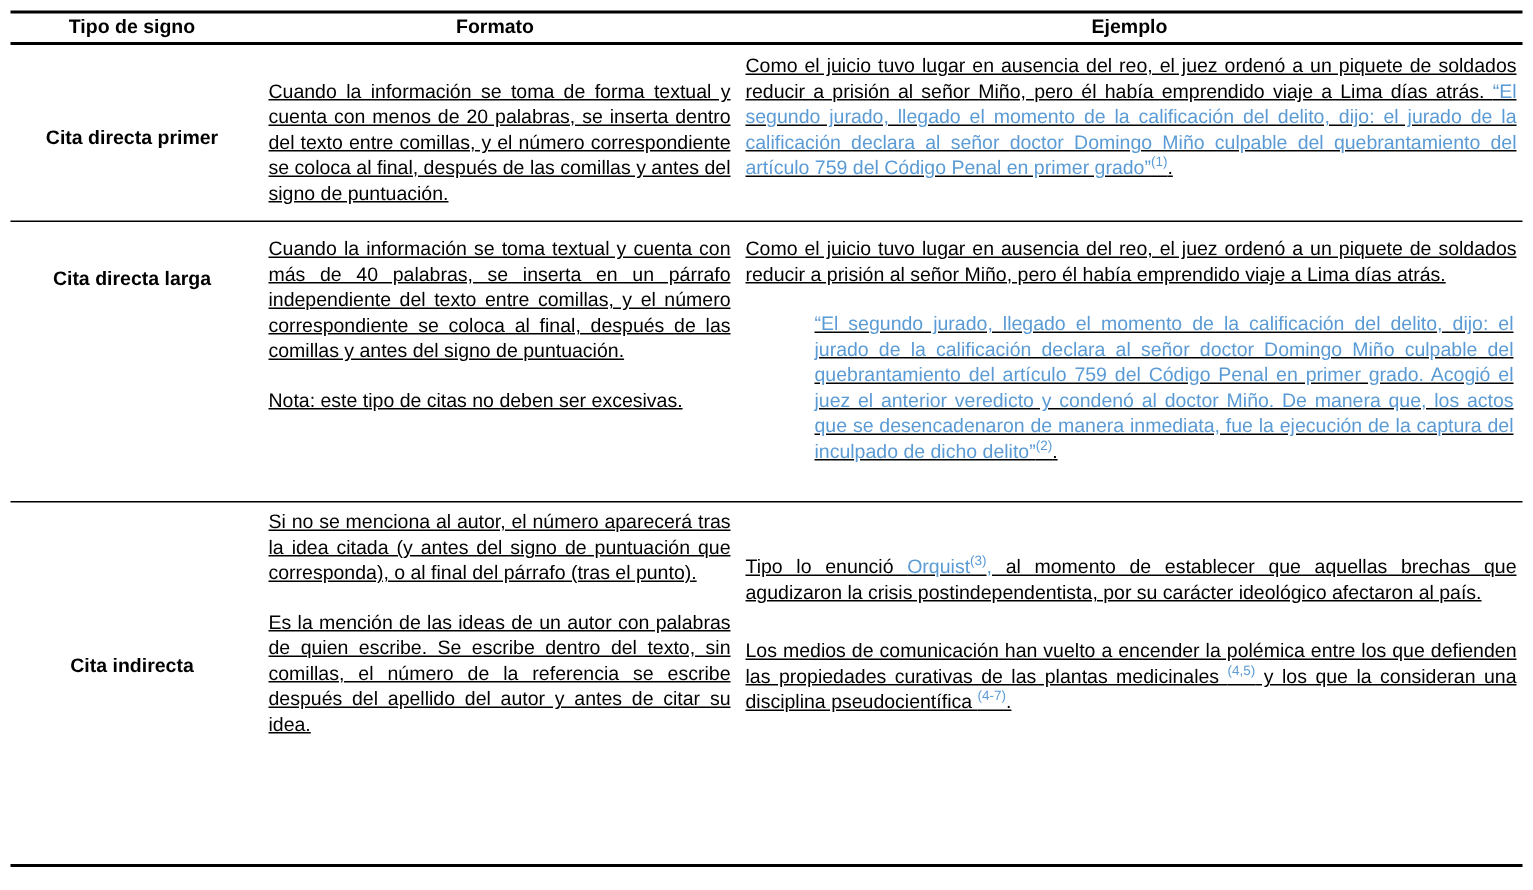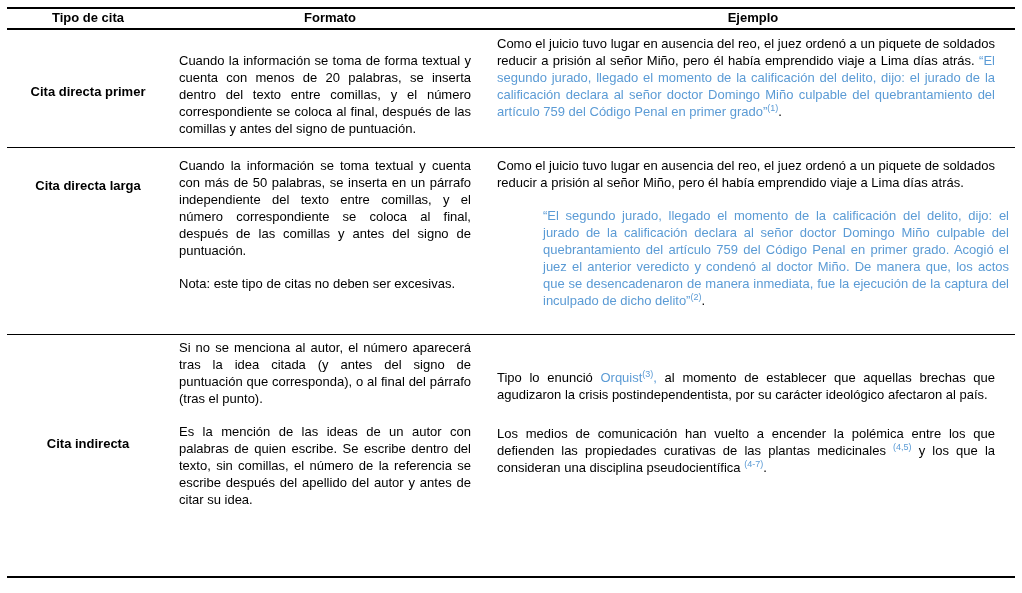--- a/index.html
+++ b/index.html
@@ -58,22 +58,23 @@
 
   .ejemplo {
     padding: 0 4px 6px 6px;
     text-align: justify;
   }
   .row-1 .ejemplo { padding-top: 5px; }
   .row-2 .ejemplo { padding-top: 9px; }
   .row-3 .ejemplo { padding-top: 34px; }
 
   p {
-    margin: 0 16px 16px 0;
+    margin: 0 0 16px 0;
     line-height: 17px;
+    text-decoration: underline;
   }
   p:last-child { margin-bottom: 0; }
   p.gap-lg { margin-bottom: 22px; }
   p.quote {
     margin-left: 46px;
     margin-right: 2px;
   }
   .blue { color: var(--accent, #5B9BD5); }
   .bold { font-weight: bold; }
   sup {
@@ -81,39 +82,39 @@
     line-height: 0;
     vertical-align: super;
   }
 </style>
 </head>
 <body>
 
 <div class="doc">
 
   <div class="thead">
-    <div>Tipo de cita</div>
+    <div>Tipo de signo</div>
     <div>Formato</div>
     <div>Ejemplo</div>
   </div>
 
   <div class="row row-1">
     <div class="tipo">Cita directa primer</div>
     <div class="formato">
       <p>Cuando la información se toma de forma textual y cuenta con menos de 20 palabras, se inserta dentro del texto entre comillas, y el número correspondiente se coloca al final, después de las comillas y antes del signo de puntuación.</p>
     </div>
     <div class="ejemplo">
       <p><span>Como el juicio tuvo lugar en ausencia del reo, el juez ordenó a un piquete de soldados reducir a prisión al señor Miño, pero él había emprendido viaje a Lima días atrás. </span><span class="blue">“El segundo jurado, llegado el momento de la calificación del delito, dijo: el jurado de la calificación declara al señor doctor Domingo Miño culpable del quebrantamiento del artículo 759 del Código Penal en primer grado”</span><sup class="blue">(1)</sup><span>.</span></p>
     </div>
   </div>
 
   <div class="row row-2">
     <div class="tipo">Cita directa larga</div>
     <div class="formato">
-      <p>Cuando la información se toma textual y cuenta con más de 50 palabras, se inserta en un párrafo independiente del texto entre comillas, y el número correspondiente se coloca al final, después de las comillas y antes del signo de puntuación.</p>
+      <p>Cuando la información se toma textual y cuenta con más de 40 palabras, se inserta en un párrafo independiente del texto entre comillas, y el número correspondiente se coloca al final, después de las comillas y antes del signo de puntuación.</p>
       <p>Nota: este tipo de citas no deben ser excesivas.</p>
     </div>
     <div class="ejemplo">
       <p class="intro">Como el juicio tuvo lugar en ausencia del reo, el juez ordenó a un piquete de soldados reducir a prisión al señor Miño, pero él había emprendido viaje a Lima días atrás.</p>
       <p class="quote"><span class="blue">“El segundo jurado, llegado el momento de la calificación del delito, dijo: el jurado de la calificación declara al señor doctor Domingo Miño culpable del quebrantamiento del artículo 759 del Código Penal en primer grado. Acogió el juez el anterior veredicto y condenó al doctor Miño. De manera que, los actos que se desencadenaron de manera inmediata, fue la ejecución de la captura del inculpado de dicho delito”</span><sup class="blue">(2)</sup><span>.</span></p>
     </div>
   </div>
 
   <div class="row row-3">
     <div class="tipo">Cita indirecta</div>

